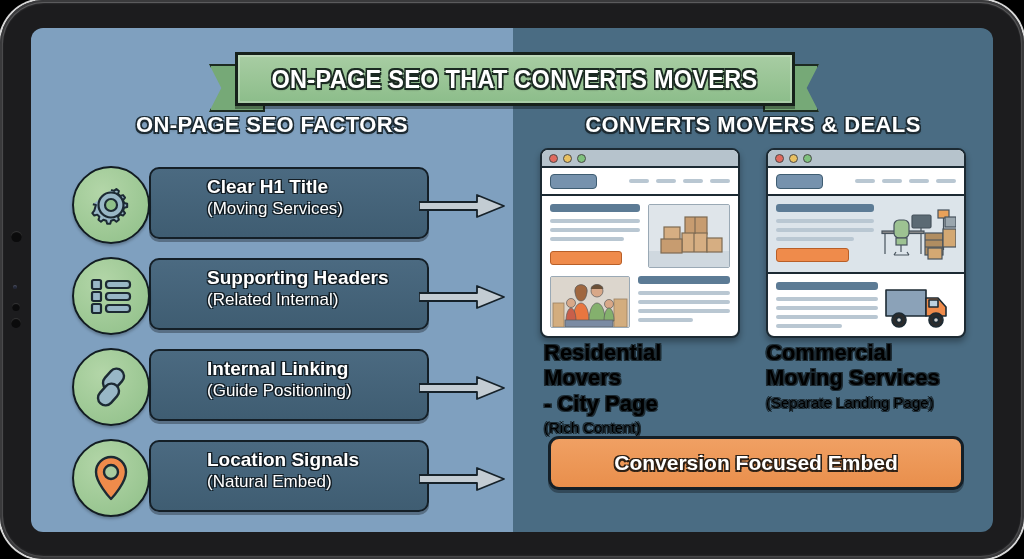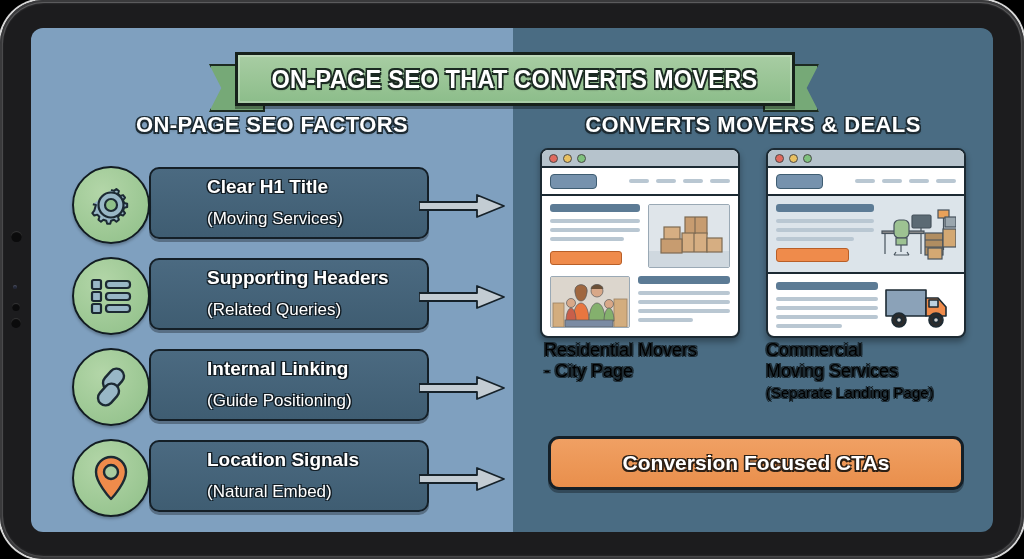--- a/index.html
+++ b/index.html
@@ -60,21 +60,21 @@
   #factor-list{position:absolute;left:0;top:130px;width:482px;}
   .factor-row{position:relative;height:90px;margin-bottom:1px;}
   .factor-card{position:absolute;left:118px;top:9px;width:280px;height:72px;
           background:linear-gradient(180deg,#4b6a81 0%,#3f5d72 100%);
           border:2.5px solid #141f27;border-radius:10px;
           box-shadow:0 3px 0 rgba(0,0,0,.3);
           padding:7px 12px 14px 56px;box-sizing:border-box;}
   .factor-title{font-size:19px;font-weight:bold;color:#fff;line-height:1.14;
           text-shadow:-1.3px -1.3px 0 #131d24,1.3px -1.3px 0 #131d24,
                       -1.3px 1.3px 0 #131d24,1.3px 1.3px 0 #131d24;}
-  .factor-sub{font-size:17px;color:#fff;line-height:1.2;margin-top:11px;
+  .factor-sub{font-size:17px;color:#fff;line-height:1.2;margin-top:1px;
           text-shadow:-1.3px -1.3px 0 #131d24,1.3px -1.3px 0 #131d24,
                       -1.3px 1.3px 0 #131d24,1.3px 1.3px 0 #131d24;}
   .factor-icon{position:absolute;left:41px;top:8px;width:74px;height:74px;
           border-radius:50%;background:radial-gradient(circle at 38% 32%,#b3d6a8,#8fbf88);
           border:2.5px solid #121c22;z-index:2;
           display:flex;align-items:center;justify-content:center;
           box-shadow:0 2px 3px rgba(0,0,0,.25);}
   .factor-arrow{position:absolute;left:388px;top:36px;width:86px;height:24px;z-index:3;}
 
   
@@ -90,21 +90,21 @@
   .browser-nav{height:28px;border-bottom:2px solid #1c2a33;display:flex;
           align-items:center;padding:0 8px;box-sizing:border-box;}
   .navpill{width:45px;height:13px;background:#7692ad;border:1.5px solid #3f5d72;border-radius:4px;}
   .navlinks{margin-left:auto;display:flex;gap:7px;}
   .navlink{width:20px;height:4px;background:#b9c7d2;border-radius:2px;}
   .bline{height:4px;background:#b9c7d2;border-radius:2px;margin-bottom:5px;}
   .bhead{height:8px;background:#5c7b95;border-radius:3px;margin-bottom:7px;}
   .borange{height:12px;background:#ef8b4b;border:1.5px solid #b85f28;border-radius:3px;}
   .imgbox{background:#dfe5ea;border:1.5px solid #9aa9b5;border-radius:2px;
           position:relative;overflow:hidden;}
-  .cap-main{font-size:18px;font-weight:normal;line-height:1.15;
+  .cap-main{font-size:22px;font-weight:bold;line-height:1.15;
           text-shadow:-1.4px -1.4px 0 #1d2b33,1.4px -1.4px 0 #1d2b33,
                       -1.4px 1.4px 0 #1d2b33,1.4px 1.4px 0 #1d2b33;}
   .cap-sub{font-size:15px;margin-top:3px;line-height:1.2;
           text-shadow:-1.3px -1.3px 0 #1d2b33,1.3px -1.3px 0 #1d2b33,
                       -1.3px 1.3px 0 #1d2b33,1.3px 1.3px 0 #1d2b33;}
   #caption-row{position:absolute;left:0;top:312px;width:480px;display:flex;gap:26px;
           justify-content:center;}
   .caption-col{width:196px;}
 
   #cta{position:absolute;left:35px;top:408px;width:410px;height:48px;
@@ -148,21 +148,21 @@
             </svg>
           </div>
           <svg class="factor-arrow" viewBox="0 0 86 24">
             <polygon points="0,8 58,8 58,1 85,12 58,23 58,16 0,16" fill="#c3ccd3" stroke="#16222a" stroke-width="1.8" stroke-linejoin="round"></polygon>
           </svg>
         </div>
 
         <div class="factor-row">
           <div class="factor-card">
             <div class="factor-title">Supporting Headers</div>
-            <div class="factor-sub">(Related Queries)</div>
+            <div class="factor-sub">(Related Internal)</div>
           </div>
           <div class="factor-icon">
             <svg width="42" height="36" viewBox="0 0 42 36">
               <g fill="#98b7c6" stroke="#1c2a33" stroke-width="2.2">
                 <rect x="2" y="2" width="9" height="9" rx="1.5"></rect>
                 <rect x="16" y="3" width="24" height="7" rx="3"></rect>
                 <rect x="2" y="14" width="9" height="9" rx="1.5"></rect>
                 <rect x="16" y="15" width="24" height="7" rx="3"></rect>
                 <rect x="2" y="26" width="9" height="9" rx="1.5"></rect>
                 <rect x="16" y="27" width="24" height="7" rx="3"></rect>
@@ -357,30 +357,31 @@
             </div>
           </div>
         </div>
 
       </div>
 
       <div id="caption-row">
         <div class="caption-col">
           <div class="cap-main">Residential Movers</div>
           <div class="cap-main">- City Page</div>
+          <div class="cap-sub">(Rich Content)</div>
         </div>
         <div class="caption-col">
           <div class="cap-main">Commercial</div>
           <div class="cap-main">Moving Services</div>
           <div class="cap-sub">(Separate Landing Page)</div>
         </div>
       </div>
 
       <div id="cta">
-        <span id="cta-label">Conversion Focused CTAs</span>
+        <span id="cta-label">Conversion Focused Embed</span>
       </div>
     </div>
 
     <div id="ribbon">
       <div class="ribbon-tail" id="ribbon-tail-left"></div>
       <div class="ribbon-tail" id="ribbon-tail-right"></div>
       <div id="ribbon-band">
         <span id="ribbon-title">ON-PAGE SEO THAT CONVERTS MOVERS</span>
       </div>
     </div>

